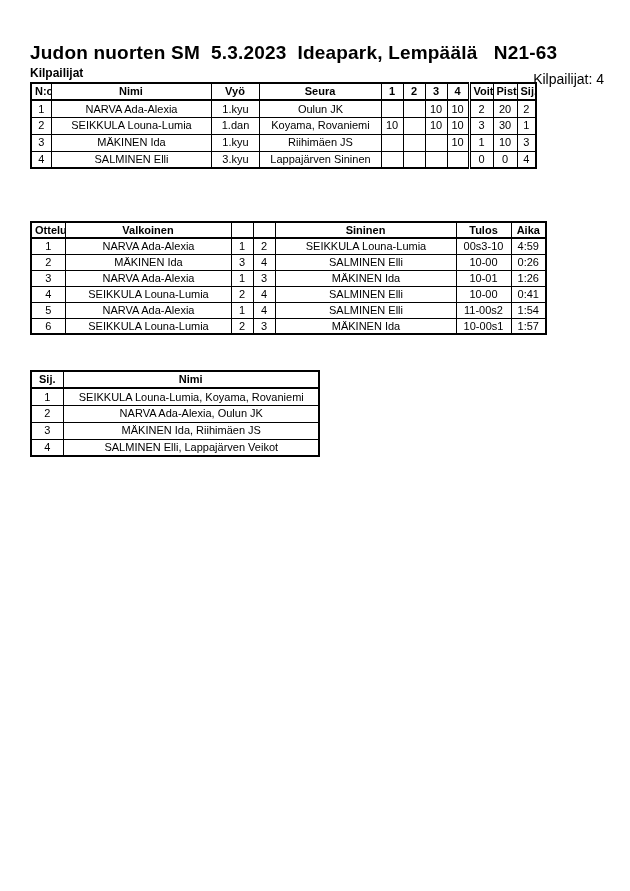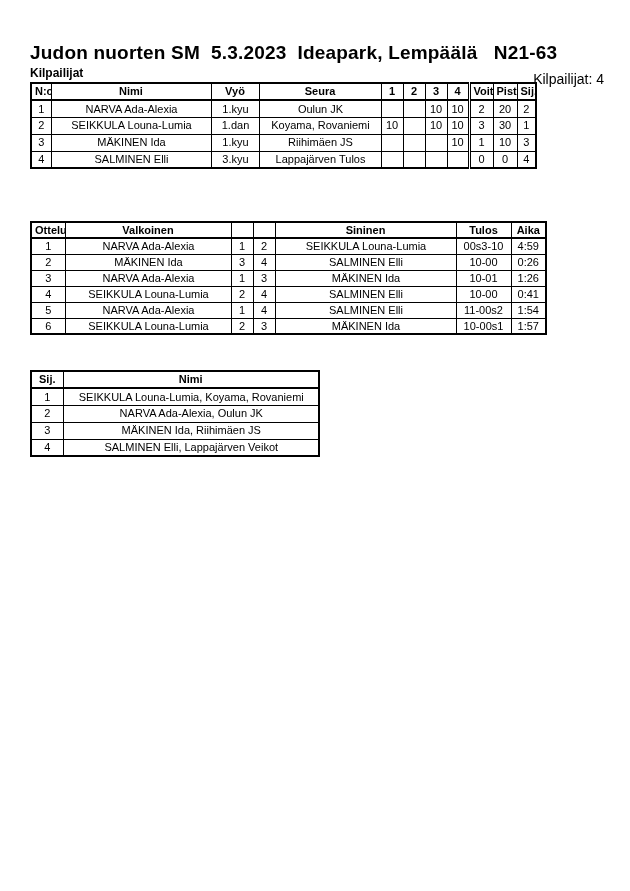--- a/index.html
+++ b/index.html
@@ -120,21 +120,21 @@
         <td></td>
         <td>10</td>
         <td class="dbl">1</td>
         <td>10</td>
         <td>3</td>
       </tr>
       <tr>
         <td>4</td>
         <td class="tl">SALMINEN Elli</td>
         <td class="tl">3.kyu</td>
-        <td class="tl">Lappajärven Tulos</td>
+        <td class="tl">Lappajärven Sininen</td>
         <td></td>
         <td></td>
         <td></td>
         <td></td>
         <td class="dbl">0</td>
         <td>0</td>
         <td>4</td>
       </tr>
     </tbody>
   </table>

